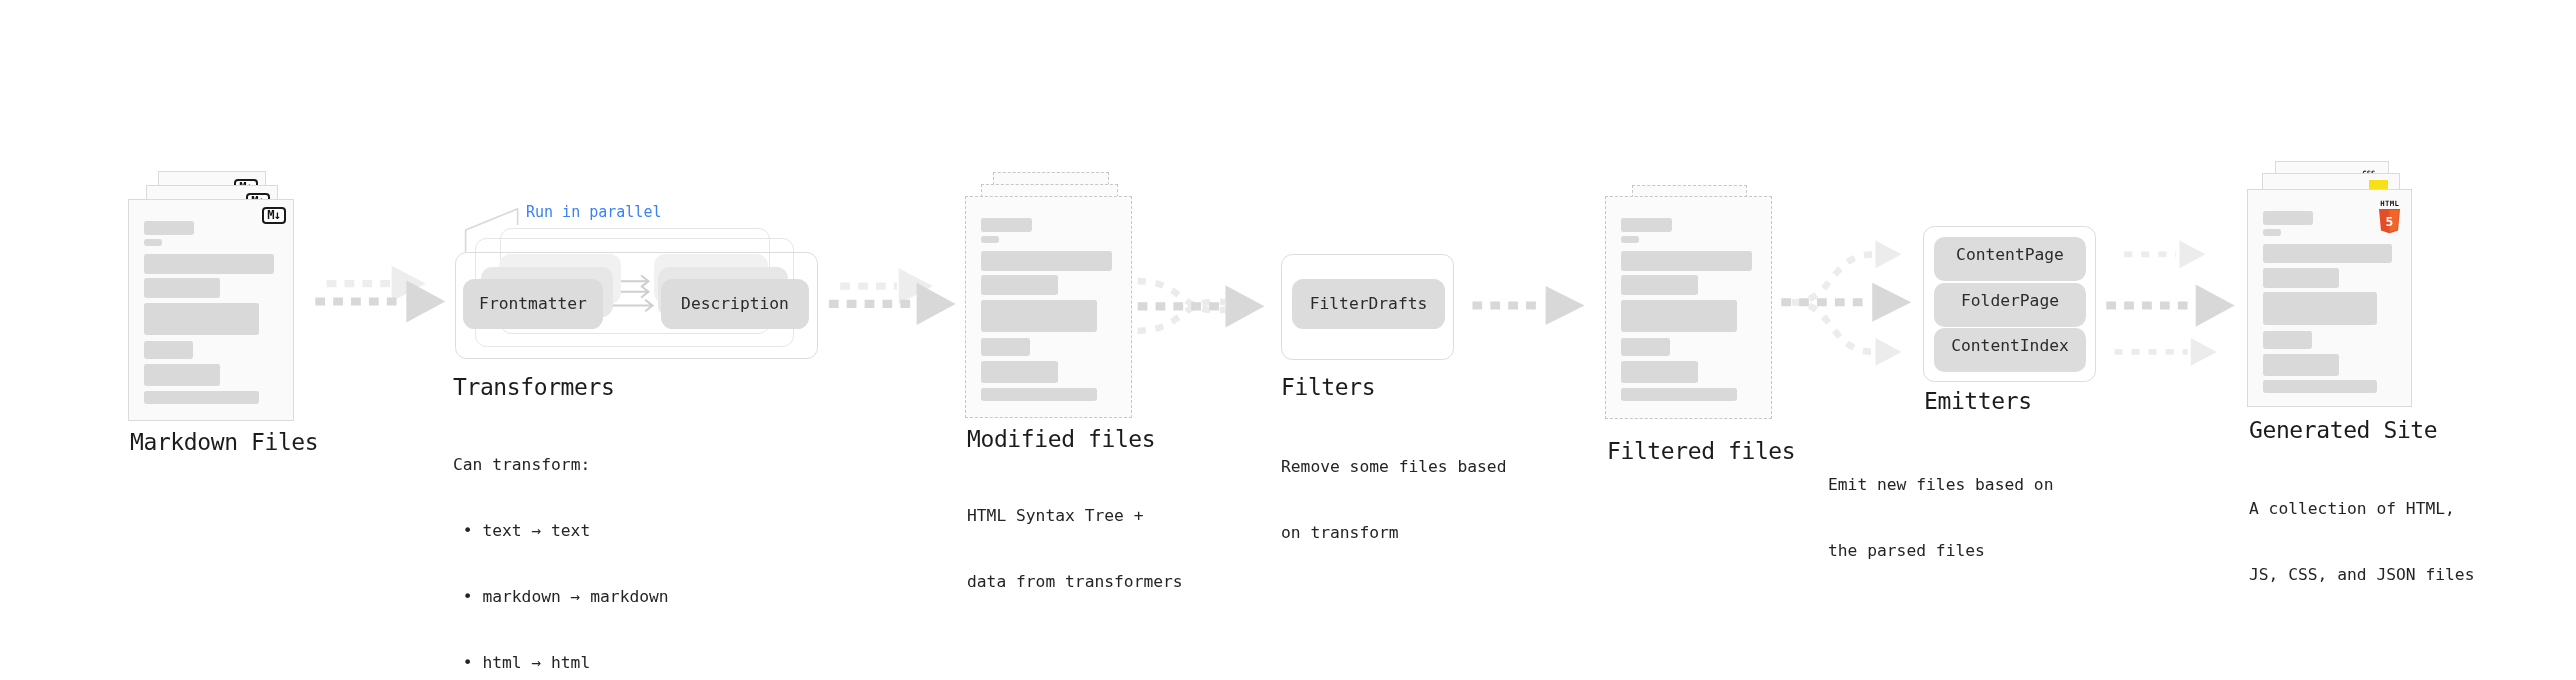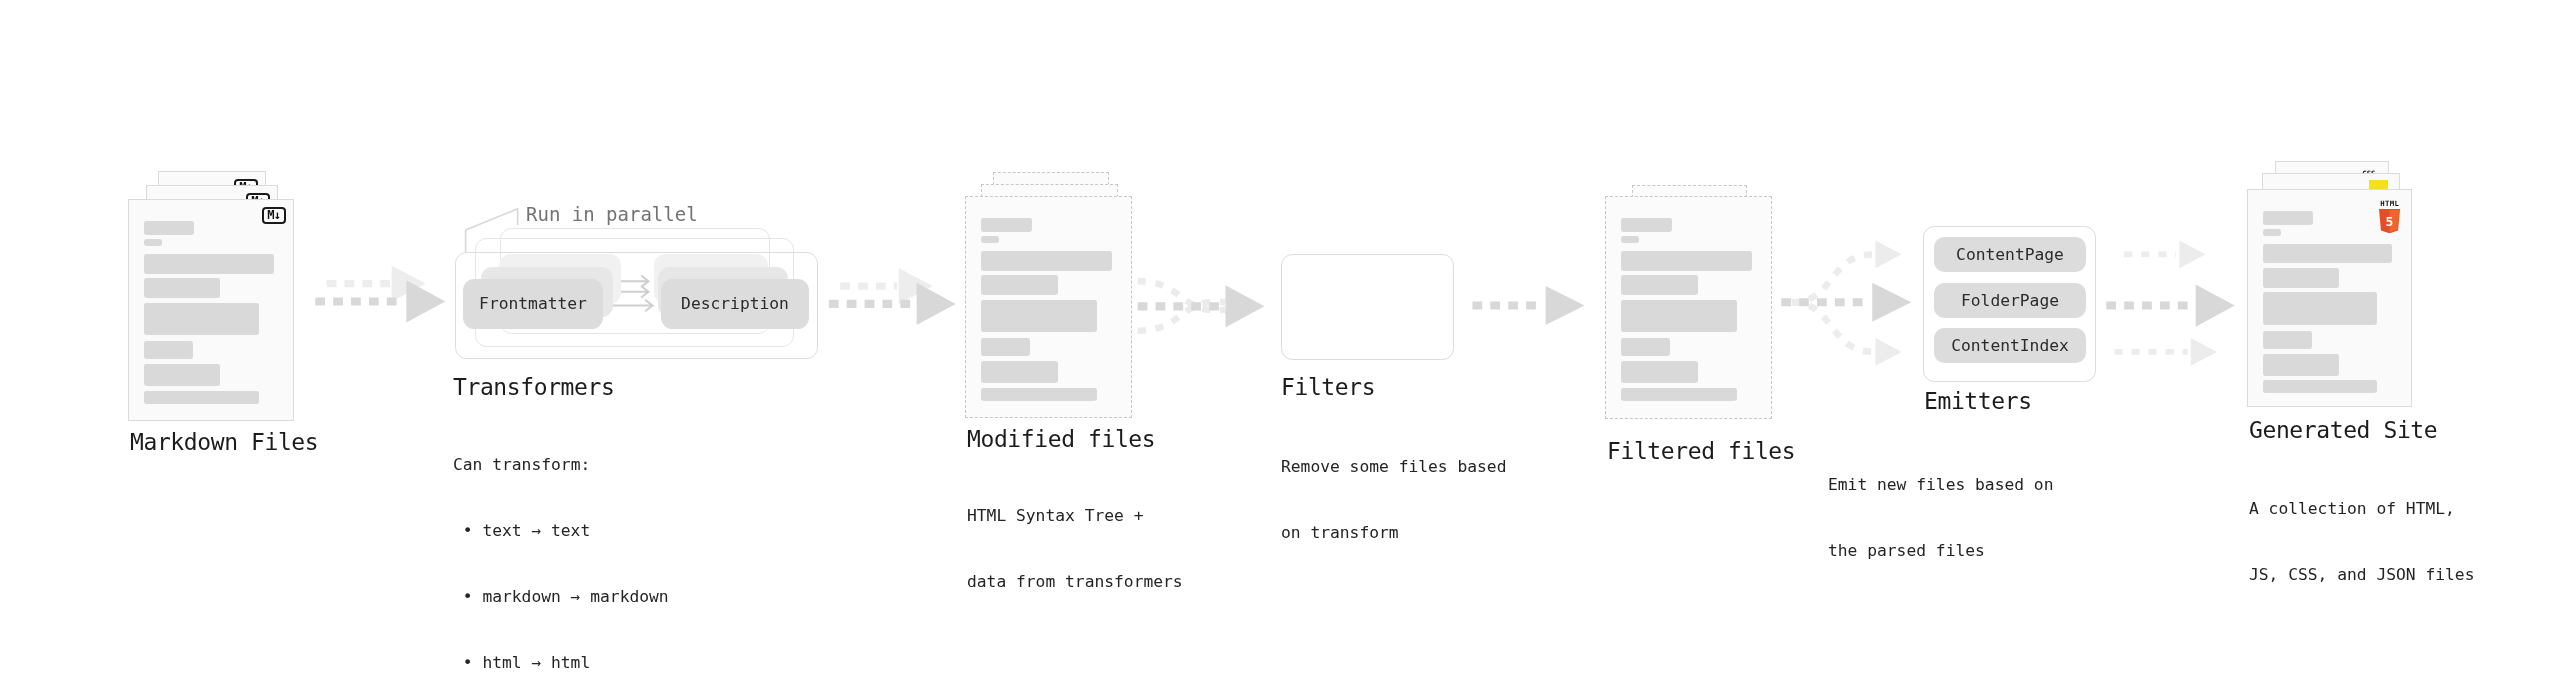--- a/index.html
+++ b/index.html
@@ -27,26 +27,26 @@
   .badge-html5{position:absolute;top:4.1px;right:9px;width:24.4px;text-align:center;}
   .badge-html5 .txt{font-size:7.3px;font-weight:bold;color:#111;line-height:8.1px;letter-spacing:0.4px;}
   
   .tbox{position:absolute;border:1.6px solid #e5e5e5;border-radius:11.4px;box-sizing:border-box;background:transparent;}
   .tbox.front{border-color:#dcdcdc;}
   .pill{position:absolute;background:#dcdcdc;border-radius:11.4px;color:#2b2b2b;
         font-size:16.3px;text-align:center;box-sizing:border-box;}
   .pill.ghost1{background:#e7e7e7;}
   .pill.ghost2{background:#f1f1f1;}
   .pill.h62{height:50px;line-height:50px;}
-  .pill.h43{height:35px;line-height:35px;border-radius:10.6px;}
+  .pill.h43{height:44px;line-height:35px;border-radius:10.6px;}
   
   .heading{position:absolute;font-size:23px;line-height:24.4px;color:#1c1c1c;letter-spacing:-0.4px;white-space:pre;}
   .desc{position:absolute;font-size:16.3px;line-height:22px;color:#242424;white-space:pre;}
   .desc .indent{padding-left:9.8px;}
-  .note{position:absolute;font-size:19px;color:#737373;white-space:pre;}
+  .note{position:absolute;font-size:15px;color:#3b82f6;white-space:pre;}
 </style>
 </head>
 <body>
 
 <div class="canvas">
 
   <svg class="arrows" viewBox="0 0 3170 838">
 
     <g>
       <path d="M402,349 H480" stroke="#ededed" stroke-width="9" stroke-dasharray="12 10" fill="none"></path>
@@ -158,20 +158,21 @@
         </div>
     </div>
   </div>
   <div class="heading" style="left:967px;top:427px;">Modified files</div>
   <div class="desc" style="left:967px;top:461px;">
     <div>HTML Syntax Tree +</div>
     <div>data from transformers</div>
   </div>
 
   <div class="tbox front" style="left:1281px;top:254px;width:173px;height:106px;"></div>
+  <div class="pill h62" style="left:1292px;top:279px;width:153px;">FilterDrafts</div>
   <div class="heading" style="left:1281px;top:375px;">Filters</div>
   <div class="desc" style="left:1281px;top:412px;">
     <div>Remove some files based</div>
     <div>on transform</div>
   </div>
 
   <div class="stack" style="left:1605px;top:185px;width:167px;height:235px;">
     <div class="file-card dashed" style="left:27px;top:0;width:115px;height:52px;"></div>
     <div class="file-card dashed" style="left:0;top:11.4px;width:167px;height:223px;">
       <div class="bars">

